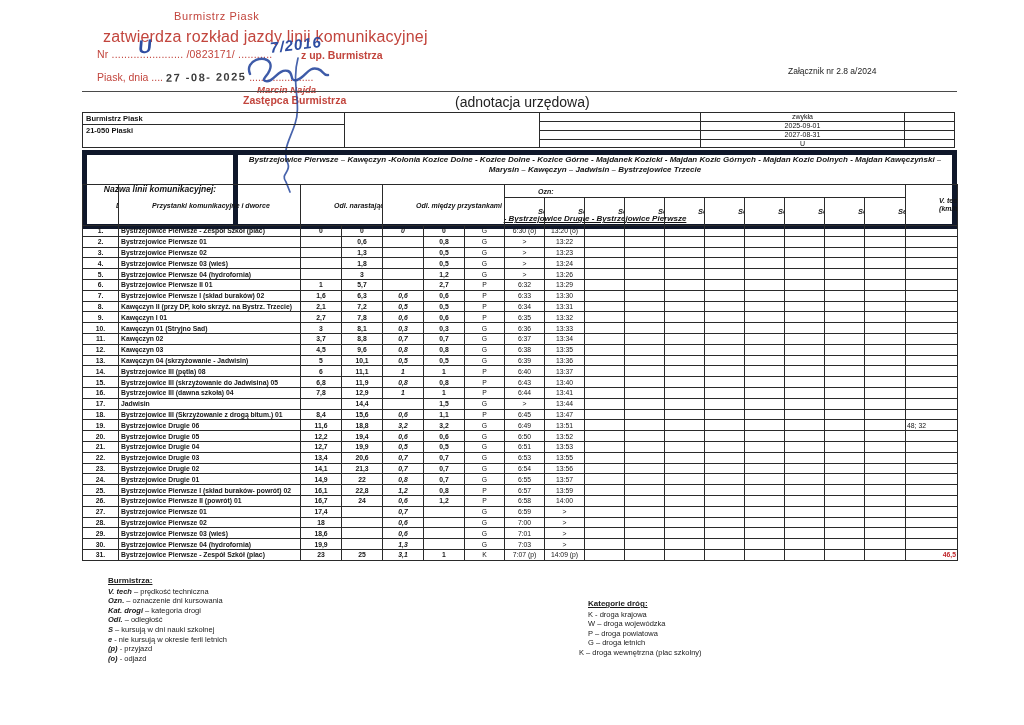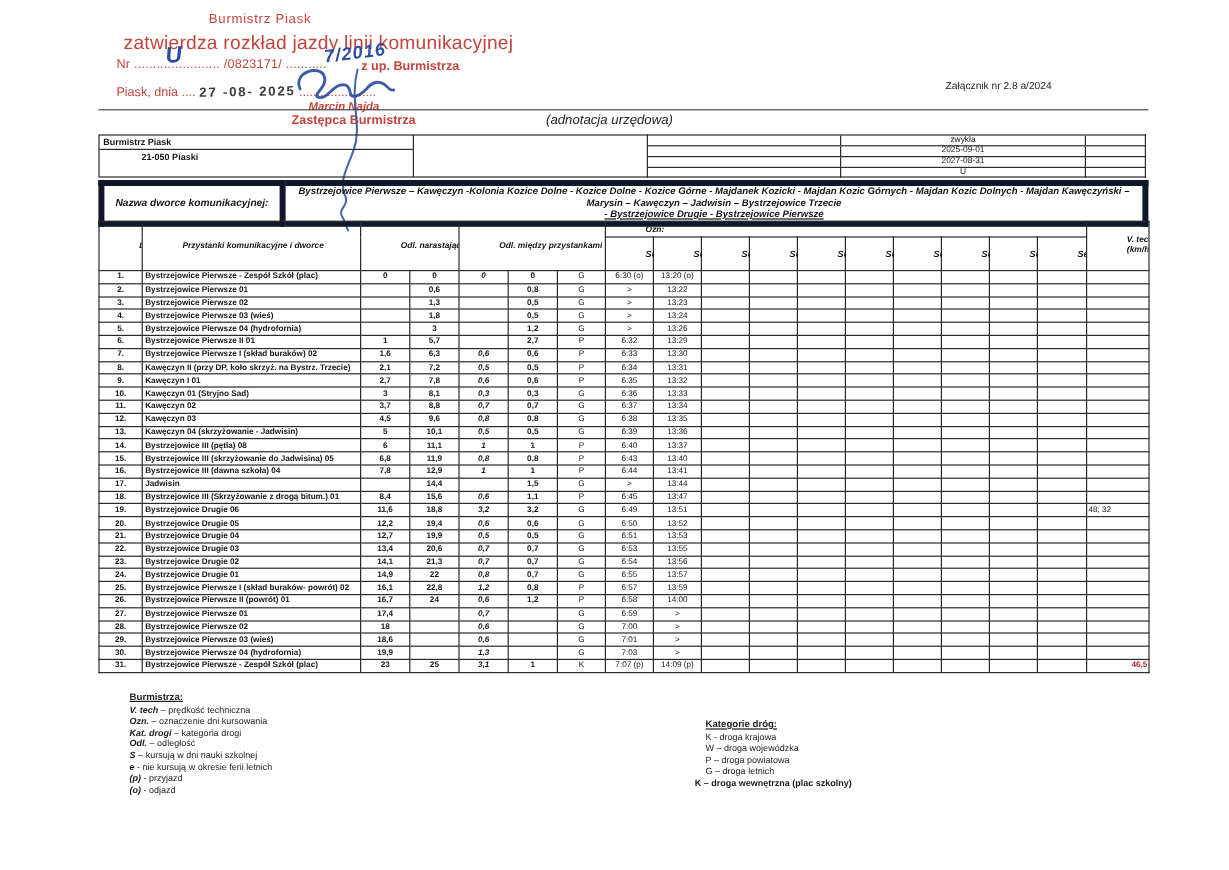--- a/index.html
+++ b/index.html
@@ -20,43 +20,43 @@
   .stamp-name { left:257px; top:84px; font-size:9.5px; font-weight:bold; font-style:italic; }
   .stamp-role { left:243px; top:94px; font-size:10.5px; font-weight:bold; }
   .datestamp { display:inline-block; color:#3c3c3c; font-weight:bold; font-size:11px;
                letter-spacing:1.5px; transform:rotate(-1deg); }
   .hand { color:#2e4da1; font-style:italic; }
   .hand-u { left:138px; top:36px; font-size:19px; transform:rotate(-6deg); font-weight:bold;}
   .hand-num { left:270px; top:36px; font-size:15px; transform:rotate(-7deg); font-weight:bold; letter-spacing:1px;}
   .attachment { left:788px; top:66px; font-size:8.5px; color:#222; }
 
   .hline { left:82px; top:91px; width:875px; height:0; border-top:1px solid #4a4a4a; }
-  .annotation { left:455px; top:94px; font-size:11px; font-style:italic; color:#222; }
+  .annotation { left:455px; top:94px; font-size:14px; color:#222; }
 
   
   .addr-box { left:82px; top:112px; width:263px; height:36px; border:1px solid #2a2a2a; }
   .addr-box .row { height:12px; border-bottom:1px solid #2a2a2a; font-size:7.5px; font-weight:bold;
                    padding:1px 0 0 3px; }
-  .addr-box .row:last-child { border-bottom:none;margin-left:32px; }
+  .addr-box .row:last-child { border-bottom:none; }
   .mid-box { left:345px; top:112px; width:195px; height:36px; border:1px solid #2a2a2a; border-left:none; }
   .info-box { left:540px; top:112px; width:415px; height:36px; border:1px solid #2a2a2a; border-left:none;
               display:grid; grid-template-rows:repeat(4,1fr); }
   .info-box .irow { display:grid; grid-template-columns:160px 205px 50px; border-bottom:1px solid #2a2a2a; }
   .info-box .irow:last-child { border-bottom:none; }
   .info-box .ival { border-left:1px solid #2a2a2a; border-right:1px solid #2a2a2a;
                     font-size:7px; text-align:center; line-height:8px; }
 
   
   .line-table { left:82px; top:150px; width:875px; border-collapse:collapse; table-layout:fixed; }
   .line-table td { border:5px solid #0f172a; vertical-align:middle; }
   .line-table .lbl { width:151px; font-size:8.5px; font-weight:bold; font-style:italic; text-align:center; }
   .line-table .val { font-size:8px; font-weight:bold; font-style:italic; text-align:center; line-height:9.5px; }
   .row-name { height:20px; }
   .row-kurs { height:14px; }
-  .val .u { text-decoration:underline; }
+  .val .u { text-decoration:underline;margin-top:40px; }
 
   
   .main-table { left:82px; top:184px; width:875px; border-collapse:collapse; table-layout:fixed; }
   .main-table th, .main-table td { border:1px solid #2a2a2a; overflow:hidden; white-space:nowrap; }
   .main-table th { font-weight:bold; font-style:italic;padding-left:33px; }
   .h-strip { height:13px; }
   .h-se { height:28px; }
   .th-left { text-align:left; padding-left:3px; font-size:7px; }
   .th-ozn { text-align:left; padding-left:3px; font-size:7px; }
   .th-se { text-align:center; font-size:7.5px; }
@@ -73,21 +73,21 @@
   .c-vt { text-align:left; font-size:6.5px; }
   .c-vt.red { color:#c0262a; text-align:right; font-weight:bold; }
 
   
   .legend { font-size:7.5px; line-height:9.6px; color:#1a1a1a; }
   .legend .ltitle { font-weight:bold; text-decoration:underline; font-size:8px; margin-bottom:1px; }
   .legend .term { font-weight:bold; font-style:italic; }
   .legend-left { left:108px; top:576px; }
   .legend-right { left:563px; top:587px;margin-top:12px; }
   .legend-right .litem { padding-left:25px; }
-  .legend-right .litem.outdent { padding-left:16px;font-weight:bold; }
+  .legend-right .litem.outdent { padding-left:16px; }
 
   
   .ink { left:228px; top:46px; width:130px; height:150px; pointer-events:none; }
 </style>
 </head>
 <body>
 
 <div class="abs stamp stamp-title">Burmistrz Piask</div>
 <div class="abs stamp stamp-line2">zatwierdza rozkład jazdy linii komunikacyjnej</div>
 <div class="abs stamp stamp-nr">
@@ -141,21 +141,21 @@
   <div class="irow">
       <div></div>
       <div class="ival">U</div>
       <div></div>
     </div>
 </div>
 
 <table class="abs line-table">
   <tbody>
       <tr class="row-name">
-    <td class="lbl">Nazwa dworce komunikacyjnej:</td>
+    <td class="lbl">Nazwa linii komunikacyjnej:</td>
     <td class="val">
       <div>Bystrzejowice Pierwsze – Kawęczyn -Kolonia Kozice Dolne - Kozice Dolne - Kozice Górne - Majdanek Kozicki - Majdan Kozic Górnych - Majdan Kozic Dolnych - Majdan Kawęczyński – Marysin – Kawęczyn – Jadwisin – Bystrzejowice Trzecie</div>
       <div class="u">- Bystrzejowice Drugie - Bystrzejowice Pierwsze</div>
     </td>
   </tr>
 </tbody>
   </table>
 
 <table class="abs main-table">
   <colgroup>

